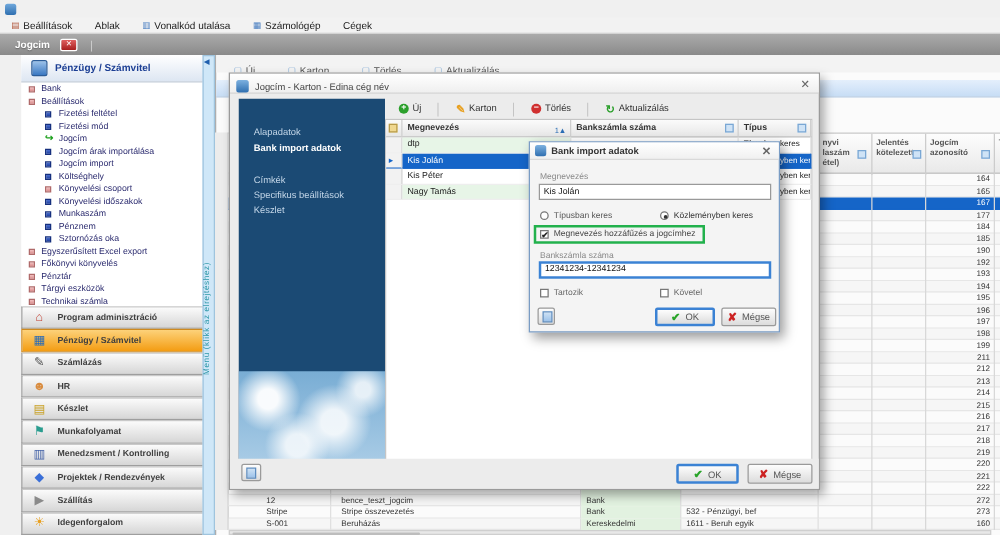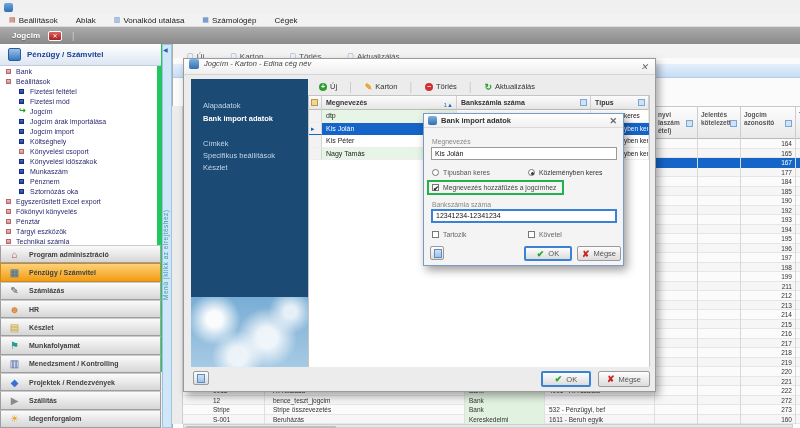--- a/index.html
+++ b/index.html
@@ -18,21 +18,21 @@
   .menu-item { padding:0 9px; display:flex; align-items:center; gap:3px; height:13px; }
   .tabbar { left:0; top:27px; width:800px; height:17px; background:linear-gradient(#ababab,#8a8a8a);
             display:flex; align-items:center; }
   .tab-label { color:#fff; font-weight:bold; font-size:8px; margin-left:12px; text-shadow:0 1px 1px rgba(0,0,0,.3); }
   .tab-close { width:14px; height:10px; margin-left:8px; border-radius:2px;
                background:linear-gradient(#e06060,#a81f1f); border:1px solid #fff;
                color:#fff; font-size:6px; line-height:8px; text-align:center; }
   .tab-sep { color:#cfcfcf; font-size:9px; margin-left:10px; }
 
   
-  .sidebar { left:0; top:44px; width:162px; height:328px; background:#fff; border-right:5px solid #22c55e; }
+  .sidebar { left:17px; top:44px; width:162px; height:328px; background:#fff; border-right:2px solid #22c55e; }
   .side-header { left:0; top:0; width:161px; height:22px; background:linear-gradient(#ffffff,#dde6f2);
                  border-bottom:1px solid #c2cbd8; display:flex; align-items:center; }
   .side-header .hicon { width:13px; height:13px; margin:0 6px 0 8px; border-radius:2px;
                         background:linear-gradient(#9cc2ea,#3a78c2); border:1px solid #2b5c98; }
   .side-header .htxt { font-size:8px; font-weight:bold; color:#1c3f94; }
   .tree { left:0; top:23px; width:161px; height:178px; overflow:hidden; }
   .ti { position:relative; height:10px; line-height:10px; font-size:7px; color:#2a2a6e; white-space:nowrap; }
   .ti .bullet { position:absolute; top:2px; }
   .ti.l0 { padding-left:16px; } .ti.l0 .bullet { left:6px; }
   .ti.l1 { padding-left:30px; } .ti.l1 .bullet { left:19px; }
@@ -75,21 +75,21 @@
             white-space:nowrap; line-height:9px; }
   .vline { position:absolute; width:1px; background:#d8d8d8; }
   .hscroll { left:183px; top:424px; width:610px; height:4px; background:#e8e8e8; border:1px solid #cfcfcf; }
   .hthumb { position:absolute; left:2px; top:0.5px; width:150px; height:2.5px; background:#bdbdbd; border-radius:1px; }
 
   
   .kdialog { left:183px; top:58px; width:473px; height:334px; background:#ececec;
              border:1px solid #9a9a9a; box-shadow:3px 4px 8px rgba(0,0,0,.35); }
   .kd-title { position:absolute; left:0; top:0; width:100%; height:16px;
               background:linear-gradient(#ffffff,#efefef); border-bottom:1px solid #d5d5d5;
-              display:flex; align-items:flex-start; font-size:7.5px; color:#444;font-style:italic; }
+              display:flex; align-items:flex-end; font-size:7.5px; color:#444; }
   .kd-title .dicon { width:10px; height:10px; margin:0 5px 0 5px; border-radius:2px;
                      background:linear-gradient(#7db1e0,#2f6fb0); }
   .kd-close { position:absolute; right:7px; top:3px; font-size:9px; color:#666; line-height:10px; }
   .knav { position:absolute; left:7px; top:20px; width:117px; height:292px; background:#1b4a74; overflow:hidden; }
   .knav-item { position:absolute; left:12px; font-size:7.5px; color:#c3d6e8; white-space:nowrap; }
   .knav-item.active { color:#ffffff; font-weight:bold; }
   .ksky { position:absolute; left:0; bottom:0; width:117px; height:74px;
           background:
             radial-gradient(circle at 20% 30%, rgba(255,255,255,.95) 0 8px, rgba(255,255,255,0) 26px),
             radial-gradient(circle at 65% 55%, rgba(255,255,255,.85) 0 10px, rgba(255,255,255,0) 30px),

